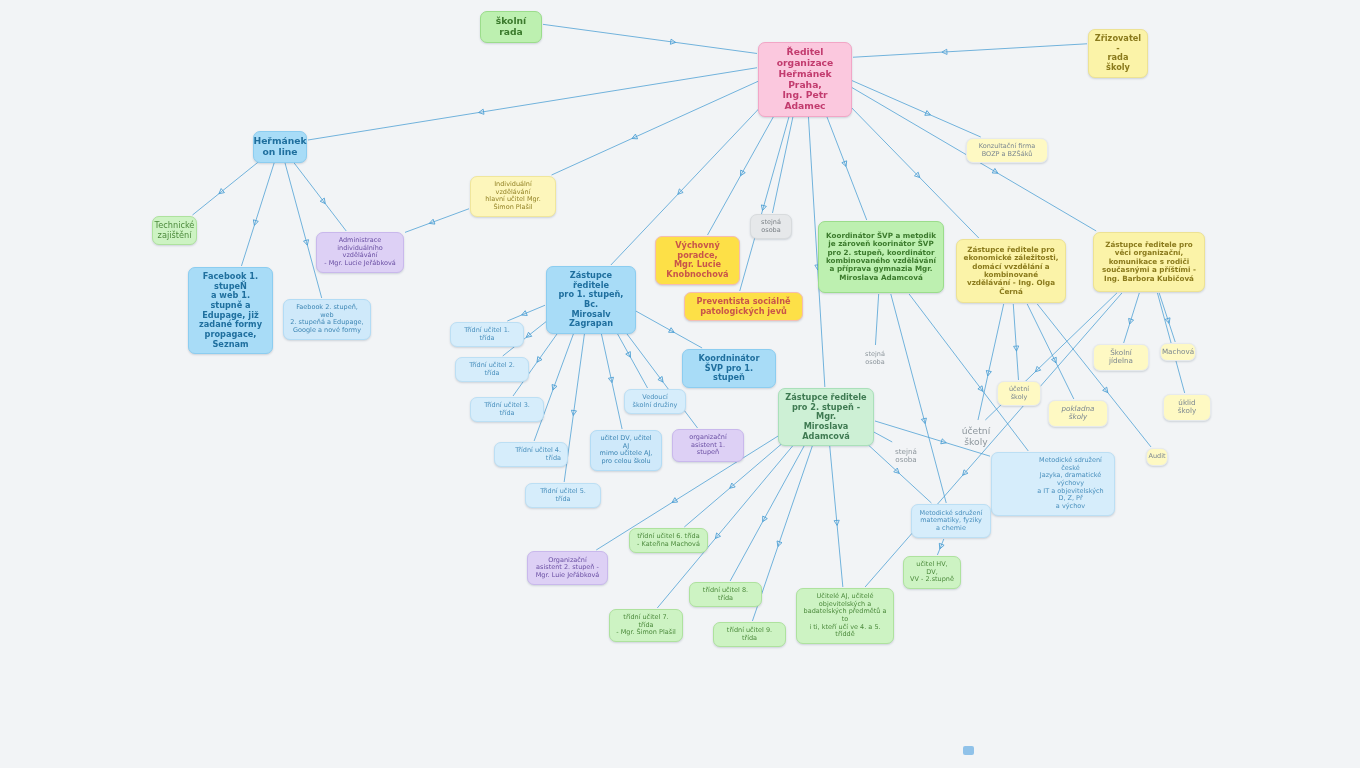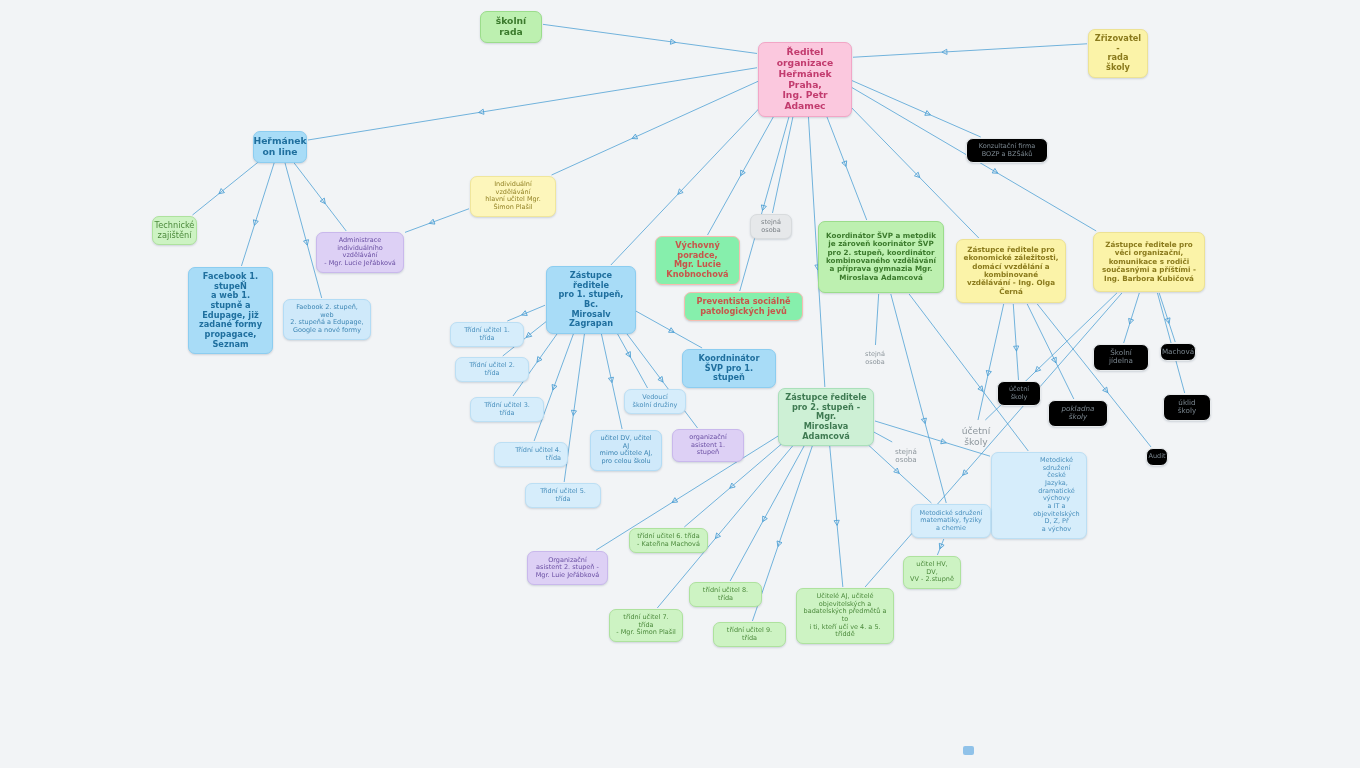--- a/index.html
+++ b/index.html
@@ -19,32 +19,32 @@
     text-align:center;
     line-height:1.18;
     padding:4px 6px;
     border:1px solid rgba(0,0,0,.10);
     box-shadow:0 1px 2px rgba(40,60,90,.18);
     white-space:pre-line;
     display:flex;align-items:center;justify-content:center;
   }
   
   .c-pink   {background:#fbc8de;color:#c23b6e;border-color:#f2a6c6;font-weight:bold;}
-  .c-salmon {background:#86efac;color:#c8554a;border-color:#f5bdb0;font-weight:bold;}
+  .c-salmon {background:#fde047;color:#c8554a;border-color:#f5bdb0;font-weight:bold;}
   .c-green  {background:#bdf0b0;color:#3b7a2c;border-color:#9bdd8b;font-weight:bold;}
   .c-greenl {background:#cdf3c3;color:#4c8a3c;border-color:#aee29e;}
   .c-mint   {background:#cdf0d5;color:#3f7a52;border-color:#aae0ba;font-weight:bold;}
   .c-yellow {background:#fbf3a8;color:#8a7a1c;border-color:#ede294;font-weight:bold;}
   .c-yellowl{background:#fdf6bb;color:#938326;border-color:#f0e69c;}
   .c-blue   {background:#a8dcf7;color:#1f6f9e;border-color:#8ccdf0;font-weight:bold;}
   .c-bluel  {background:#cfe9fa;color:#3d86b4;border-color:#b3dcf5;}
   .c-bluep  {background:#d6edfb;color:#4a90bd;border-color:#bcdff4;}
   .c-purple {background:#ddd0f5;color:#6a4fa3;border-color:#c9b8ec;}
   .c-grey   {background:#e6e8ea;color:#7c8287;border-color:#d8dbdd;}
-  .c-white  {background:#000000;color:#7b8790;border-color:#e7eaec;}
+  .c-white  {background:#fef9c3;color:#7b8790;border-color:#e7eaec;}
   .c-ghost  {background:transparent;color:#8e979d;border-color:transparent;box-shadow:none;}
 
   .fs7{font-size:6.5px;}
   .fs8{font-size:7.2px;}
   .fs9{font-size:8.2px;}
   .fs10{font-size:9.2px;}
 
   #cursor{
     position:absolute;width:11px;height:9px;background:#7fb8e6;border-radius:2px;
     opacity:.85;
@@ -222,21 +222,21 @@
 Miroslava Adamcová</div>
       <div class="node c-ghost fs10" style="left: 945px; top: 421px; width: 62px; min-height: 16px;">účetní školy</div>
       <div class="node c-purple fs7" style="left: 672px; top: 429px; width: 72px; min-height: 26px;">organizační
 asistent 1. stupeň</div>
       <div class="node c-bluel fs7" style="left: 590px; top: 430px; width: 72px; min-height: 34px;">učitel DV, učitel AJ
 mimo učitele AJ,
 pro celou školu</div>
       <div class="node c-bluep fs7" style="left: 494px; top: 442px; width: 74px; min-height: 15px; text-align: right;">Třídní učitel 4. třída</div>
       <div class="node c-ghost fs8" style="left: 880px; top: 443px; width: 52px; min-height: 13px;">stejná osoba</div>
       <div class="node c-white fs7" style="left: 1146px; top: 448px; width: 22px; min-height: 13px;">Audit</div>
-      <div class="node c-bluep fs7" style="left: 991px; top: 452px; width: 96px; min-height: 42px; padding-left: 41px;">Metodické sdružení české
+      <div class="node c-bluep fs7" style="left: 991px; top: 452px; width: 124px; min-height: 42px; padding-left: 41px;">Metodické sdružení české
 Jazyka, dramatické výchovy
 a IT a objevitelských D, Z, Př
 a výchov</div>
       <div class="node c-bluep fs7" style="left: 525px; top: 483px; width: 76px; min-height: 15px;">Třidní učitel 5. třída</div>
       <div class="node c-bluep fs7" style="left: 911px; top: 504px; width: 80px; min-height: 34px;">Metodické sdružení
 matematiky, fyziky
 a chemie</div>
       <div class="node c-greenl fs7" style="left: 629px; top: 528px; width: 79px; min-height: 25px;">třídní učitel 6. třída
 - Kateřina Machová</div>
       <div class="node c-greenl fs7" style="left: 903px; top: 556px; width: 58px; min-height: 25px; text-align: center;">učitel HV, DV,

